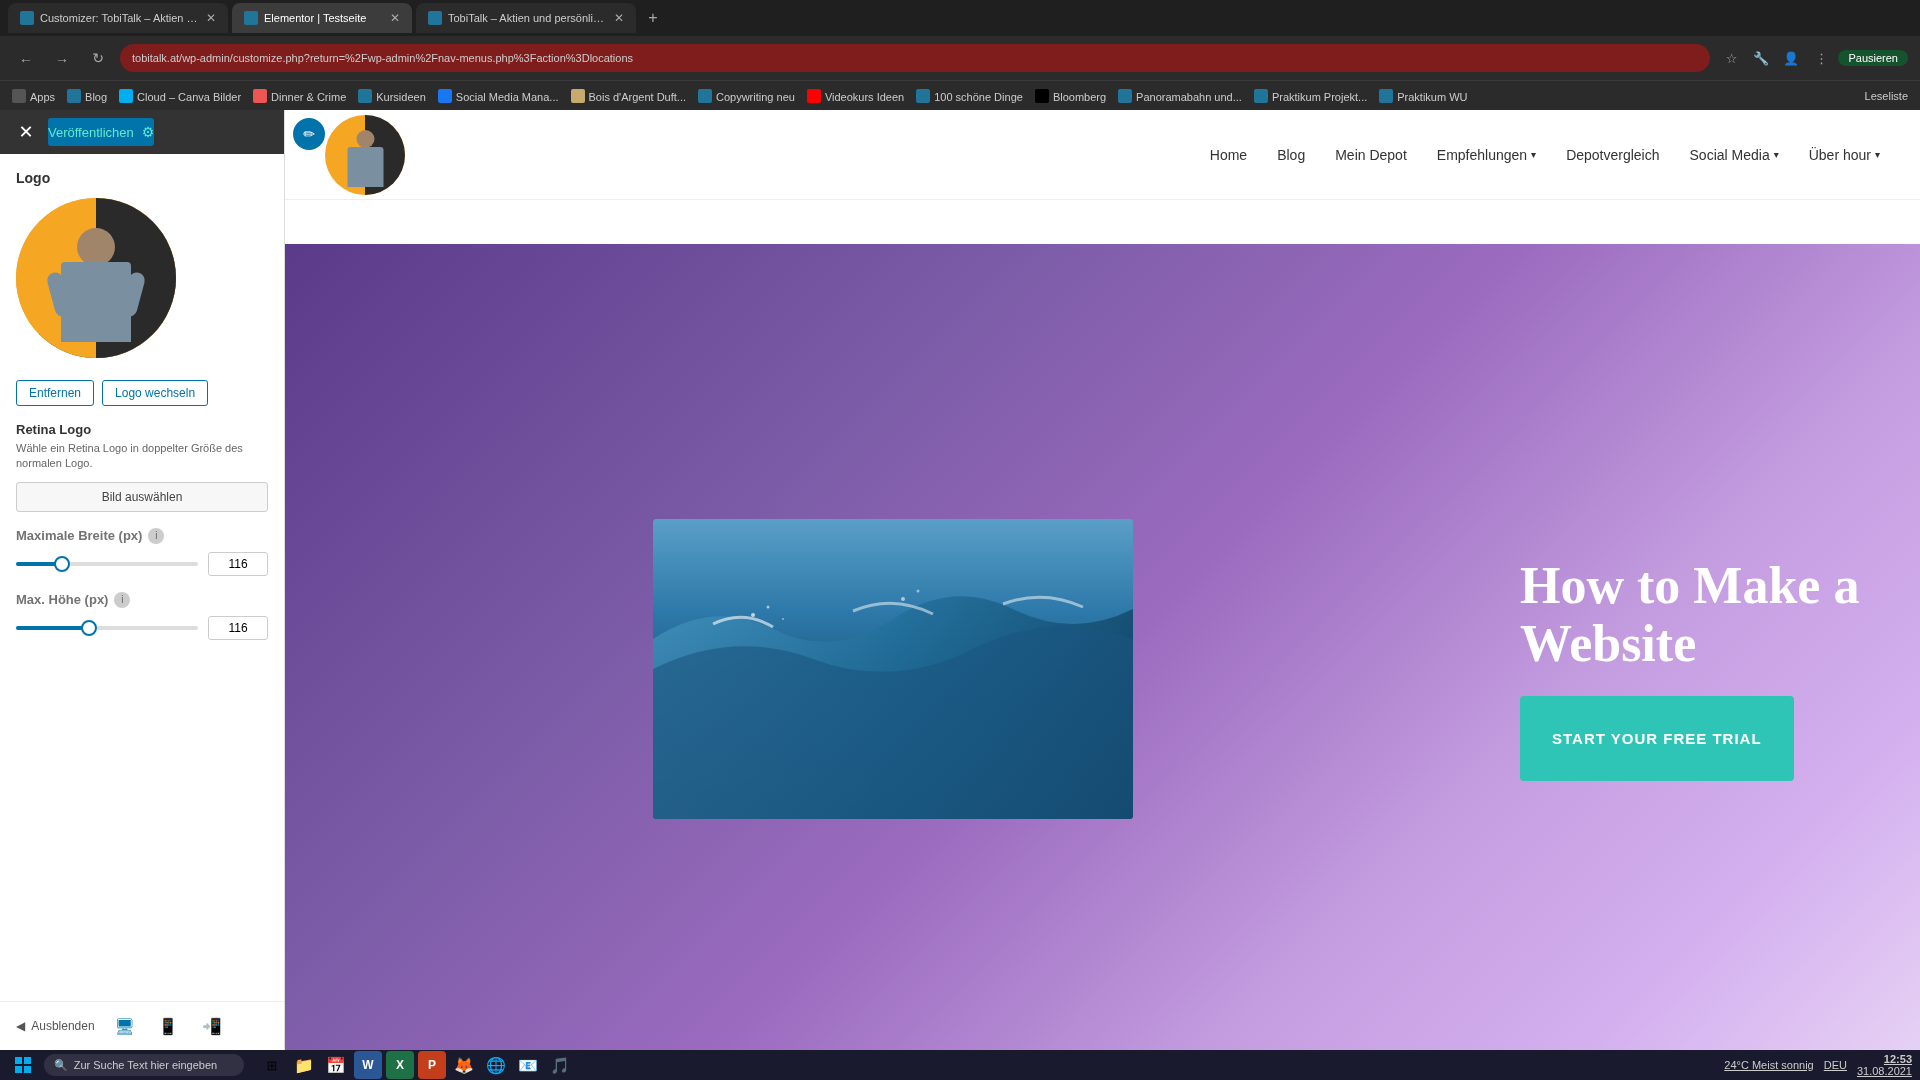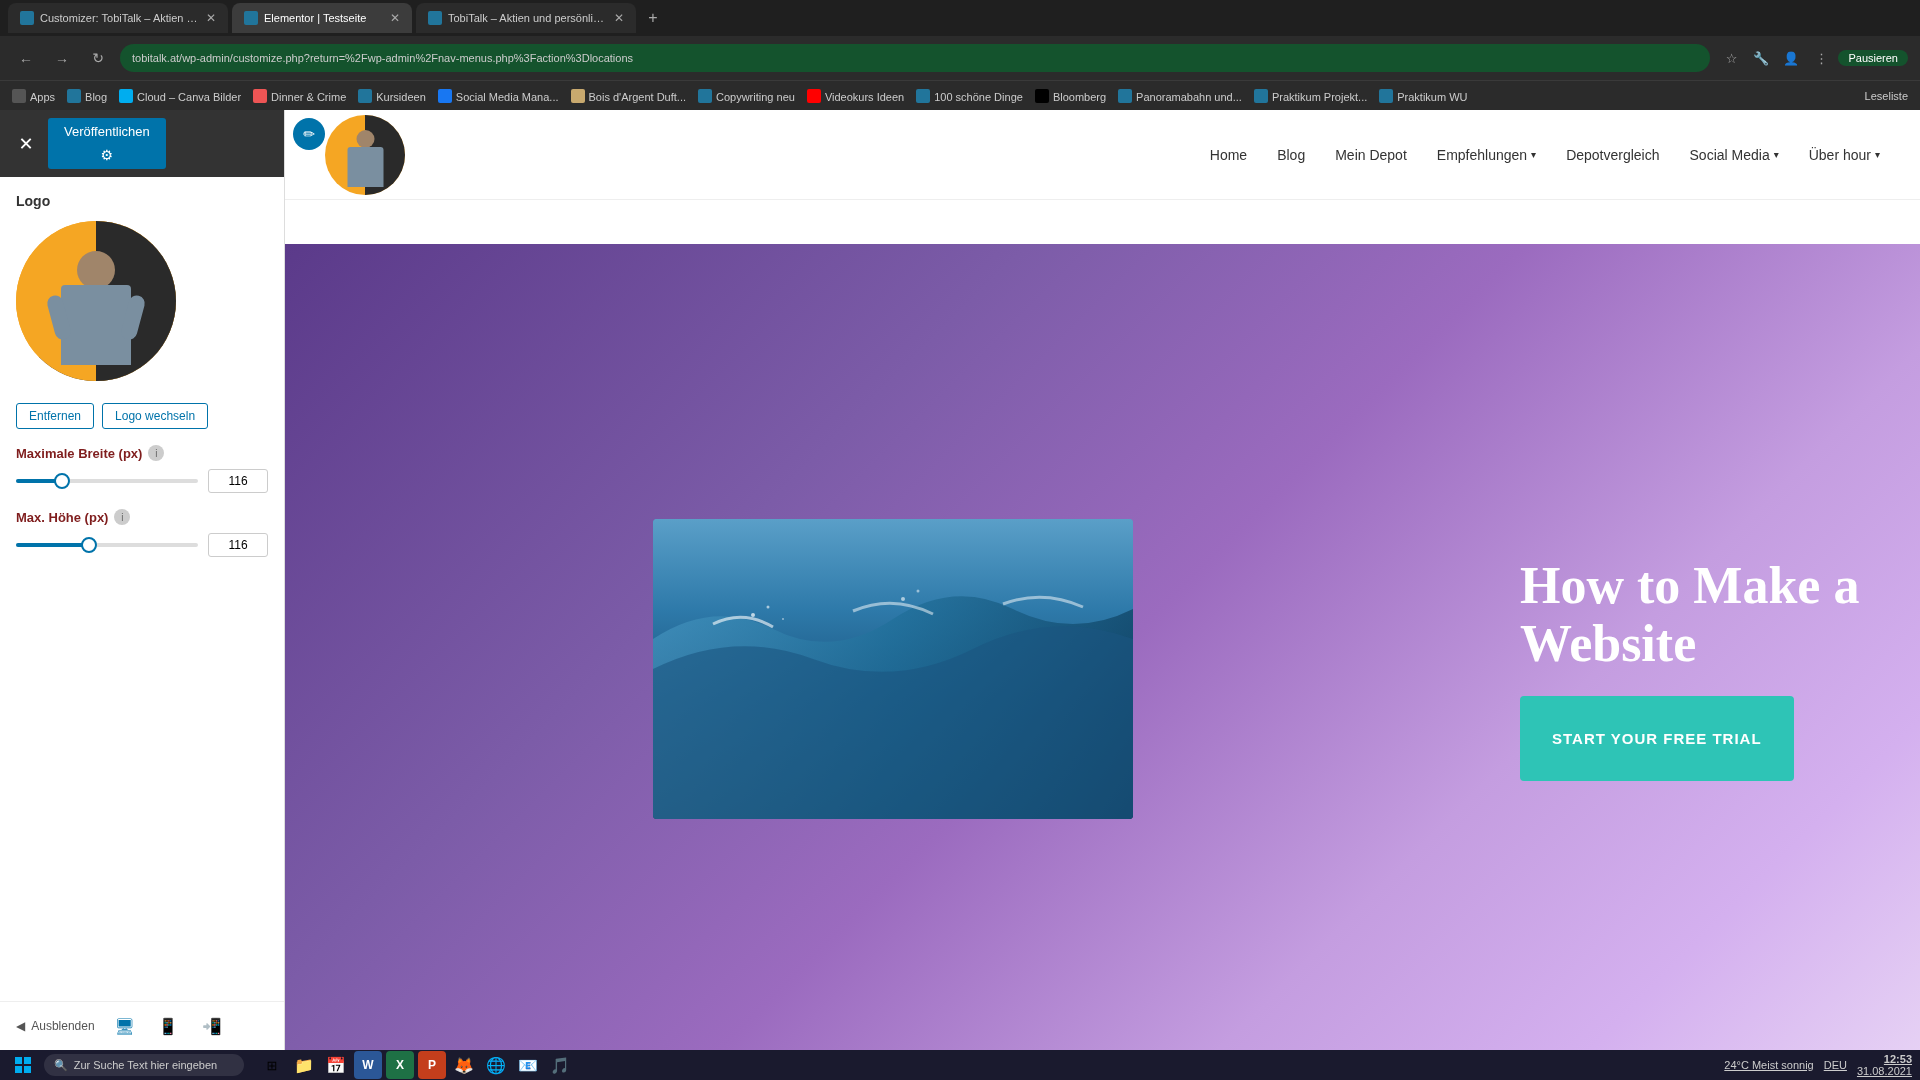--- a/index.html
+++ b/index.html
@@ -83,21 +83,21 @@
       display: flex;
       align-items: center;
       justify-content: center;
       color: #aaa;
       font-size: 14px;
       cursor: pointer;
       border-radius: 50%;
     }
     .address-bar {
       flex: 1;
-      background: #14532d;
+      background: #7f1d1d;
       border-radius: 20px;
       height: 28px;
       display: flex;
       align-items: center;
       padding: 0 12px;
       font-size: 12px;
       color: #ccc;
     }
     .browser-actions {
       display: flex;
@@ -180,30 +180,29 @@
       height: 28px;
       display: flex;
       align-items: center;
       justify-content: center;
       color: #fff;
       font-size: 18px;
       cursor: pointer;
     }
     .publish-btn {
       background: #0073aa;
-      color: #ffffff;
+      color: #5eead4;
       border: none;
       border-radius: 3px;
-      padding: 6px 16px;
+      padding: 6px 0;
       font-size: 13px;
       cursor: pointer;
       display: flex;
       align-items: center;
       gap: 8px;
-      flex-direction: column;
     }
     .publish-btn .gear {
       font-size: 14px;
     }
 
     .customizer-content {
       padding: 16px;
       flex: 1;
     }
     .section-label {
@@ -271,21 +270,21 @@
     }
     .slider-label-row {
       display: flex;
       align-items: center;
       gap: 6px;
       margin-bottom: 8px;
     }
     .slider-label {
       font-size: 13px;
       font-weight: 600;
-      color: #7f1d1d;
+      color: #737373;
     }
     .info-icon {
       width: 16px;
       height: 16px;
       border-radius: 50%;
       background: #ccc;
       display: flex;
       align-items: center;
       justify-content: center;
       font-size: 10px;
@@ -697,20 +696,25 @@
             </defs>
           </svg>
         </div>
       </div>
 
       <div class="logo-buttons">
         <button class="logo-btn">Entfernen</button>
         <button class="logo-btn">Logo wechseln</button>
       </div>
 
+      <div class="retina-section">
+        <div class="retina-title">Retina Logo</div>
+        <div class="retina-desc">Wähle ein Retina Logo in doppelter Größe des normalen Logo.</div>
+        <button class="select-image-btn">Bild auswählen</button>
+      </div>
 
       <div class="slider-section">
         <div class="slider-label-row">
           <span class="slider-label">Maximale Breite (px)</span>
           <div class="info-icon">i</div>
         </div>
         <div class="slider-row">
           <div class="slider-track">
             <div class="slider-fill" style="width:25%;"></div>
             <div class="slider-thumb" style="left:25%;"></div>

